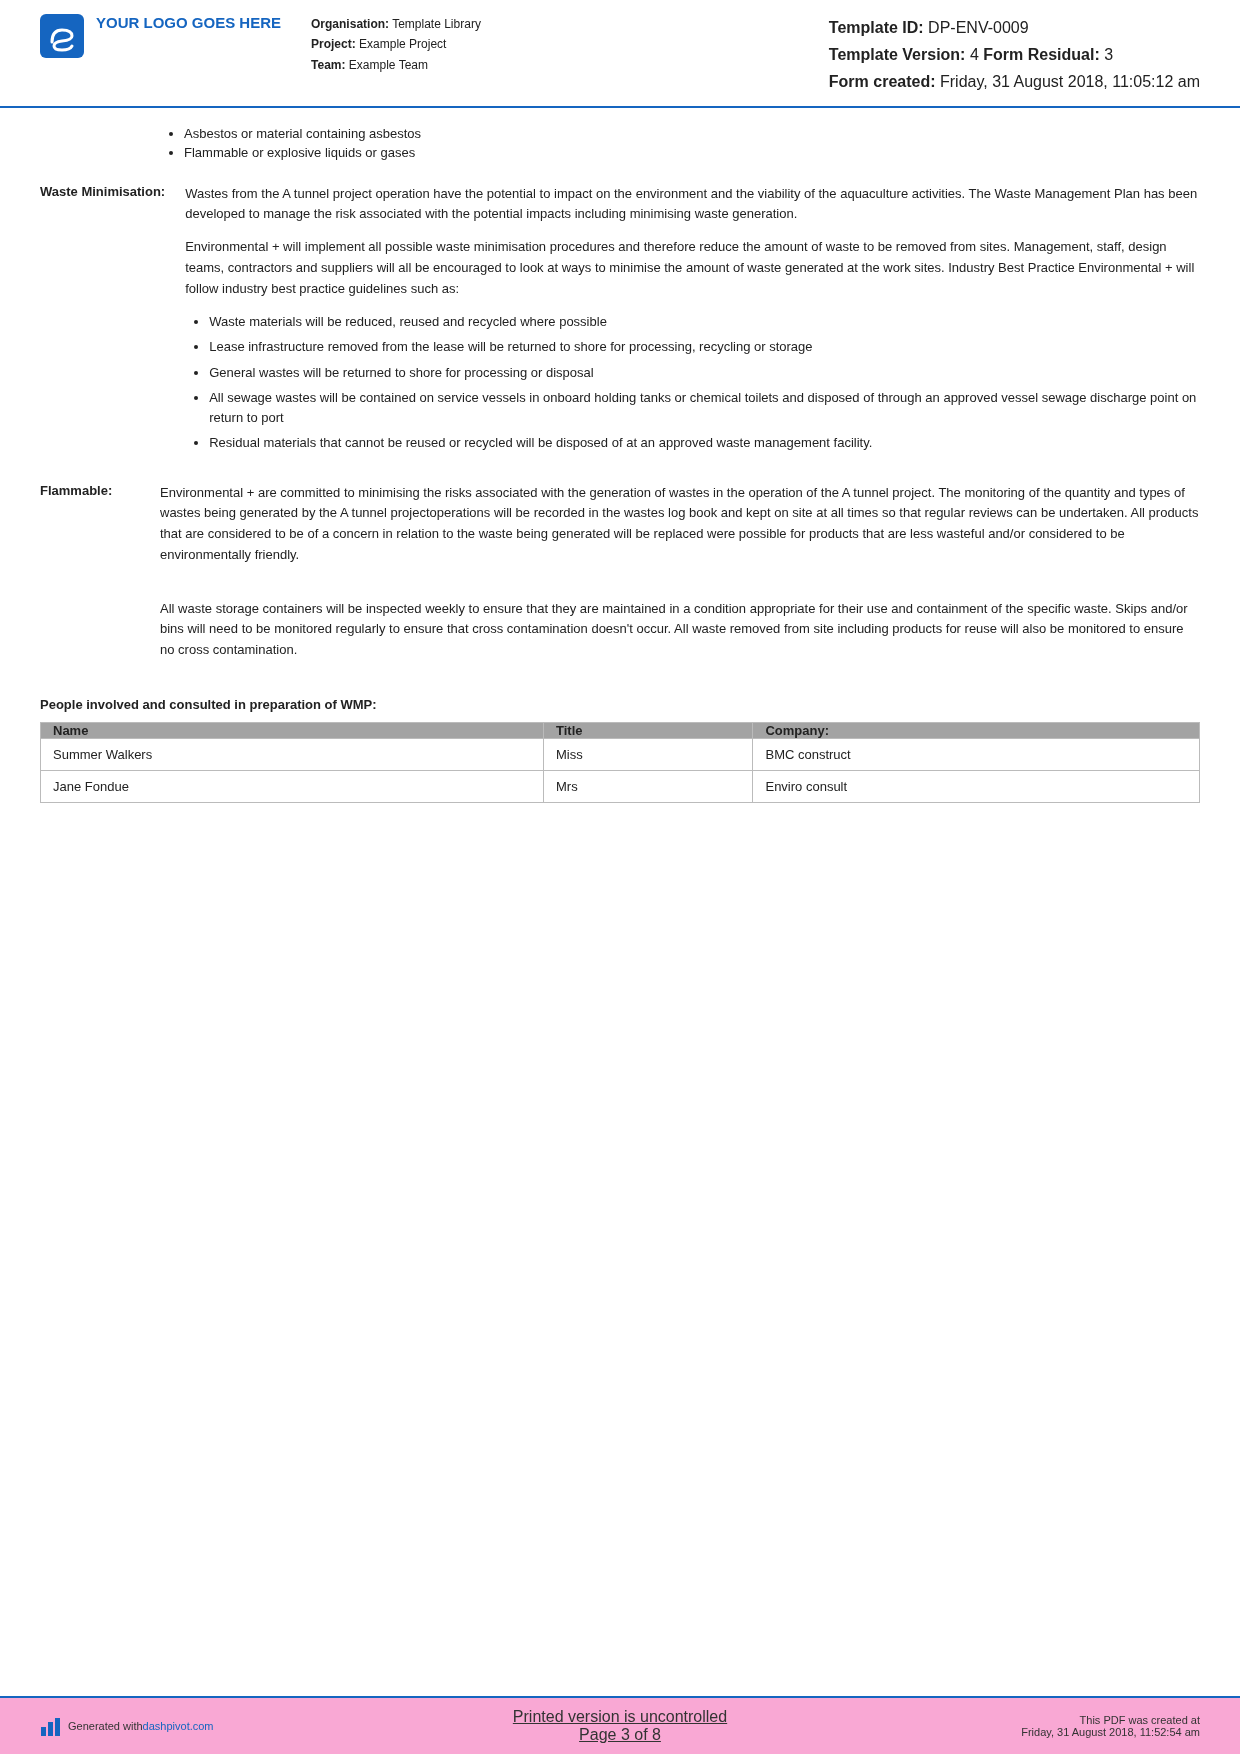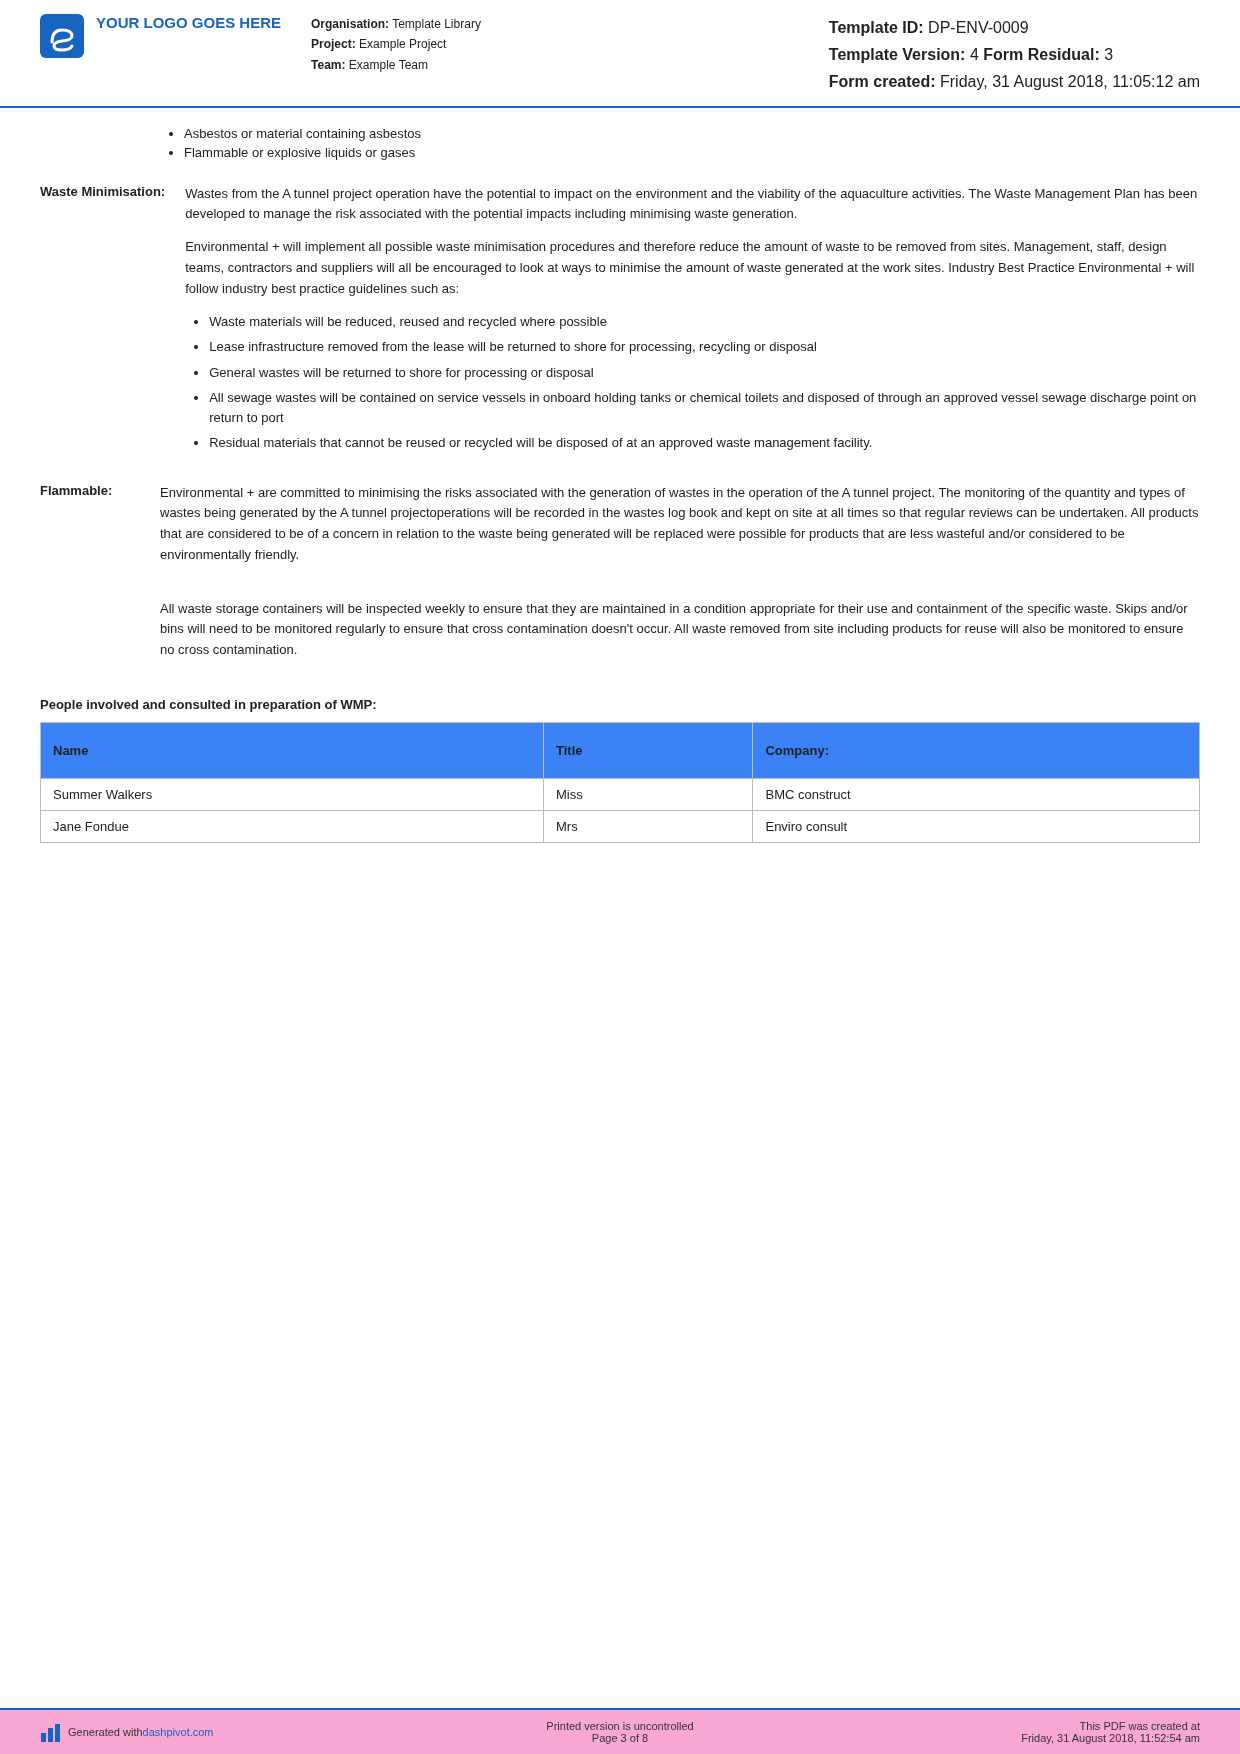--- a/index.html
+++ b/index.html
@@ -141,24 +141,24 @@
       margin-bottom: 10px;
     }
 
     .people-table {
       width: 100%;
       border-collapse: collapse;
       border: 1px solid #bbb;
     }
 
     .people-table th {
-      background: #3b82f6;
-      font-weight: bold;
-      font-size: 13px;
-      padding: 20px 12px;
+      background: #a3a3a3;
+      font-weight: bold;
+      font-size: 13px;
+      padding: 0 12px;
       border: 1px solid #bbb;
       text-align: left;
     }
 
     .people-table td {
       font-size: 13px;
       padding: 8px 12px;
       border: 1px solid #bbb;
     }
 
@@ -188,22 +188,23 @@
     }
 
     .footer-left a {
       color: #1565C0;
       text-decoration: none;
     }
 
     .footer-center {
       flex: 1;
       text-align: center;
-      font-size: 11px;
+      font-size: 16px;
       color: #333;
+      text-decoration: underline;
     }
 
     .footer-right {
       flex: 1;
       text-align: right;
       font-size: 11px;
       color: #333;
     }
 
     .footer-icon {
@@ -251,21 +252,21 @@
 
     <div class="section">
       <div class="section-label">
         <span>Waste Minimisation:</span>
       </div>
       <div class="section-content">
         <p>Wastes from the A tunnel project operation have the potential to impact on the environment and the viability of the aquaculture activities. The Waste Management Plan has been developed to manage the risk associated with the potential impacts including minimising waste generation.</p>
         <p>Environmental + will implement all possible waste minimisation procedures and therefore reduce the amount of waste to be removed from sites. Management, staff, design teams, contractors and suppliers will all be encouraged to look at ways to minimise the amount of waste generated at the work sites. Industry Best Practice Environmental + will follow industry best practice guidelines such as:</p>
         <ul>
           <li>Waste materials will be reduced, reused and recycled where possible</li>
-          <li>Lease infrastructure removed from the lease will be returned to shore for processing, recycling or disposal</li>
+          <li>Lease infrastructure removed from the lease will be returned to shore for processing, recycling or storage</li>
           <li>General wastes will be returned to shore for processing or disposal</li>
           <li>All sewage wastes will be contained on service vessels in onboard holding tanks or chemical toilets and disposed of through an approved vessel sewage discharge point on return to port</li>
           <li>Residual materials that cannot be reused or recycled will be disposed of at an approved waste management facility.</li>
         </ul>
       </div>
     </div>
 
     <div class="section">
       <div class="section-label">
         <span>Flammable:</span>

